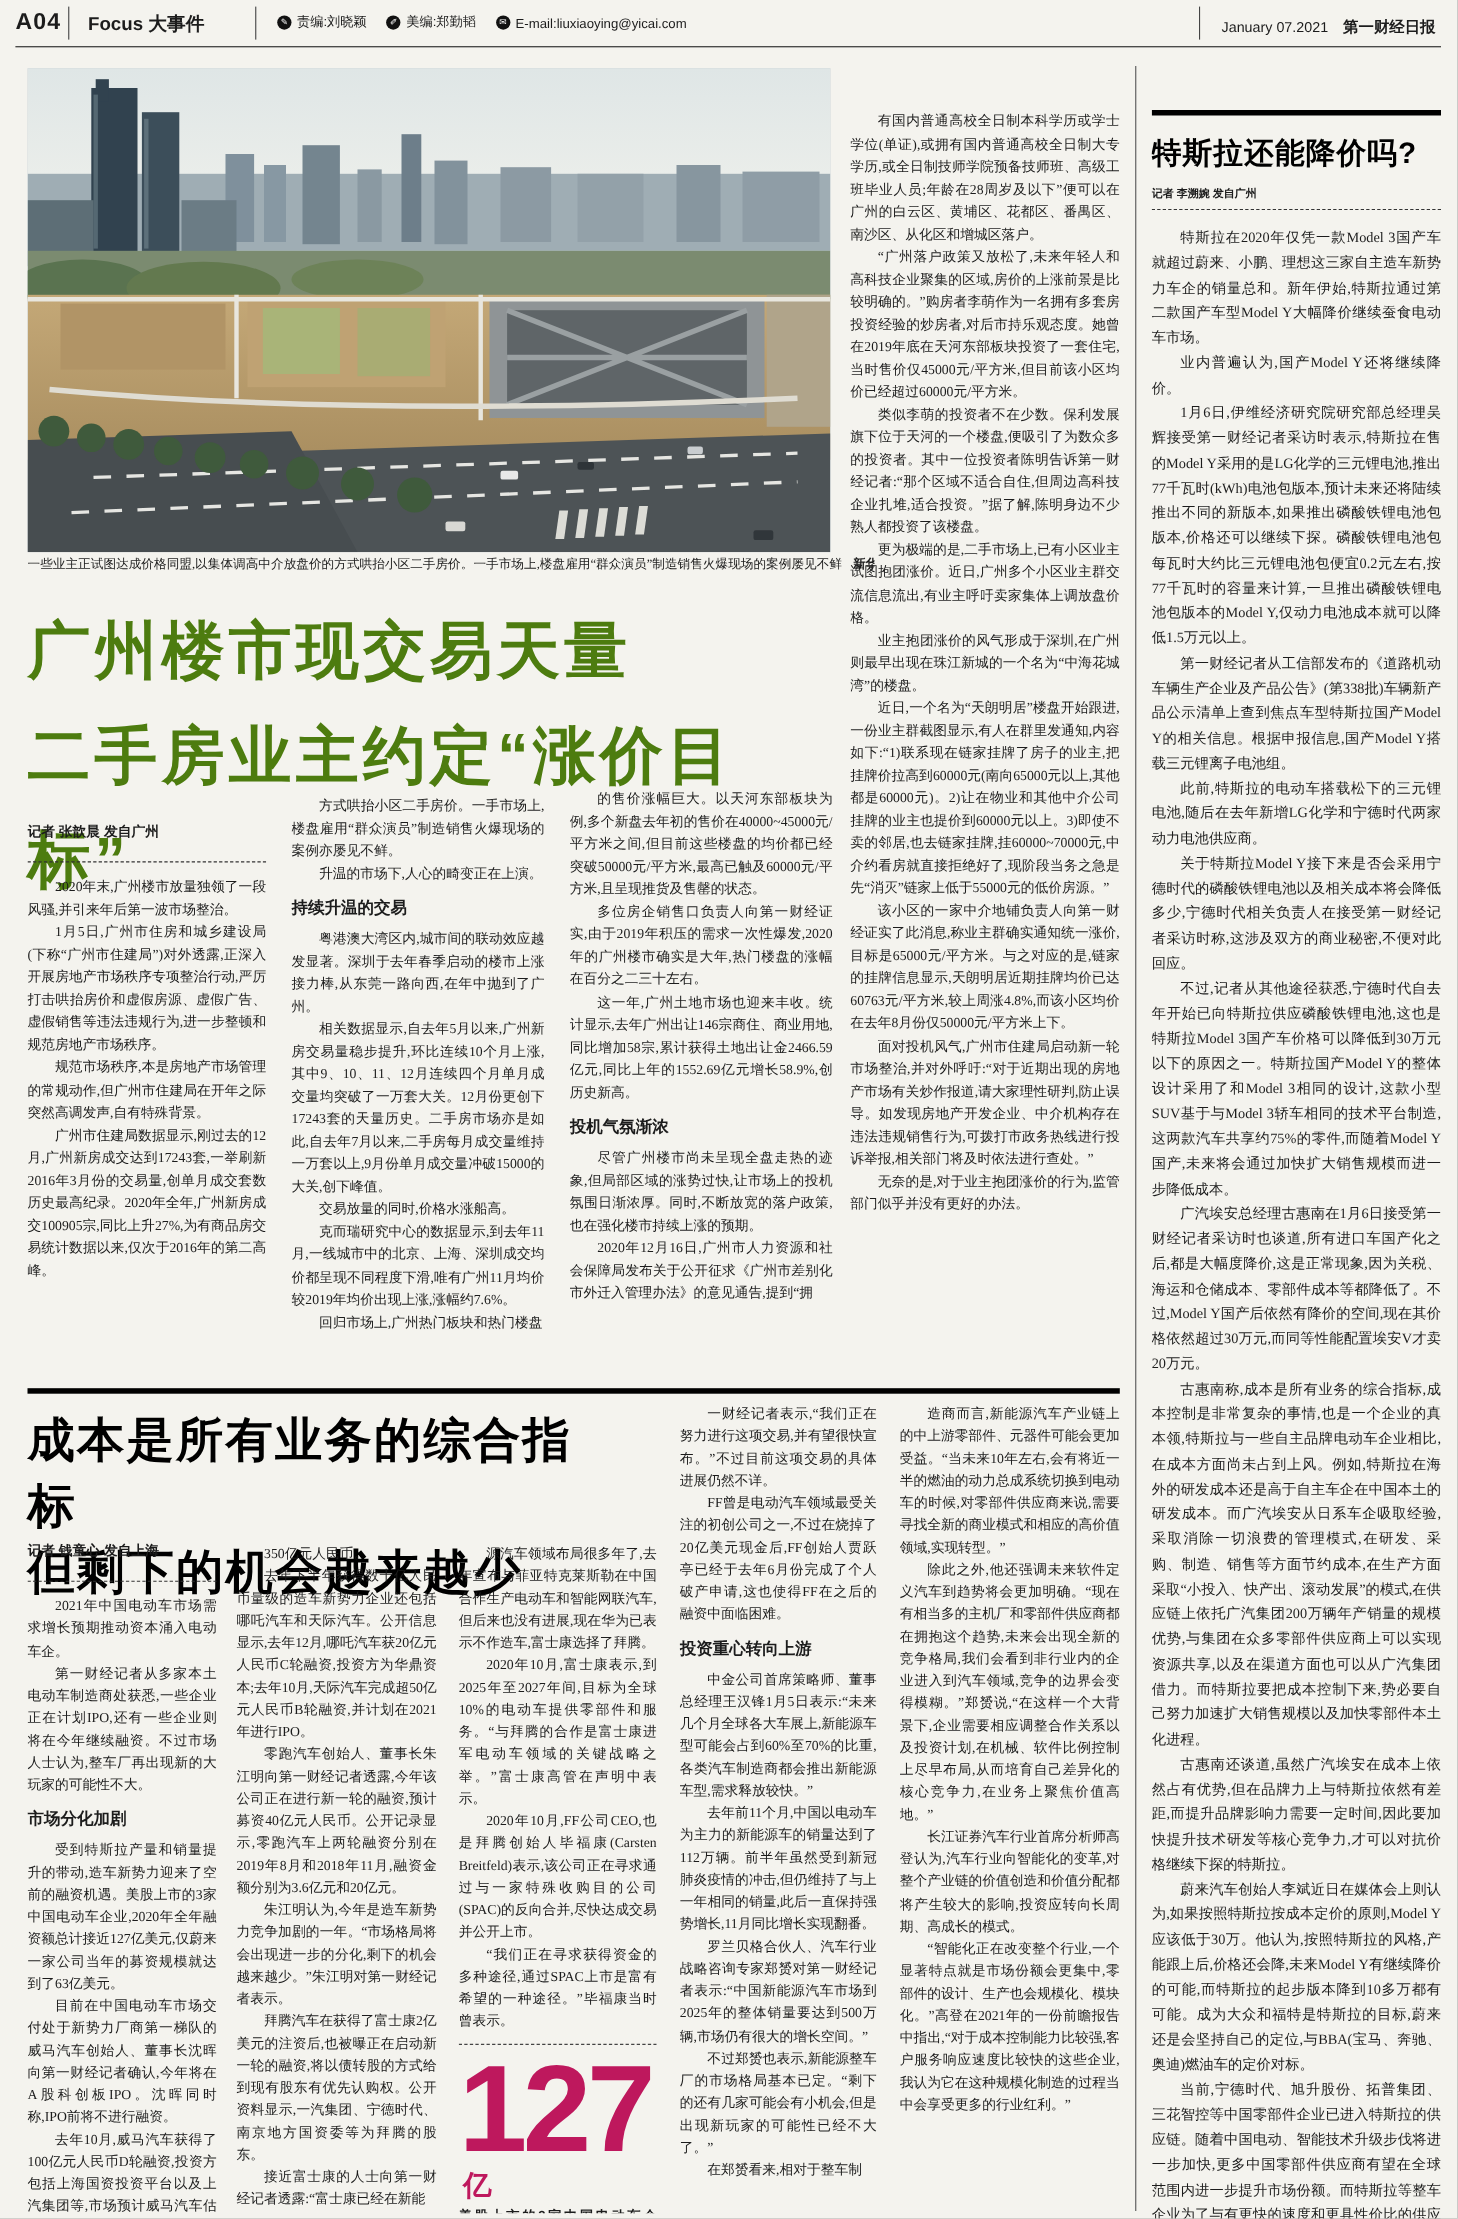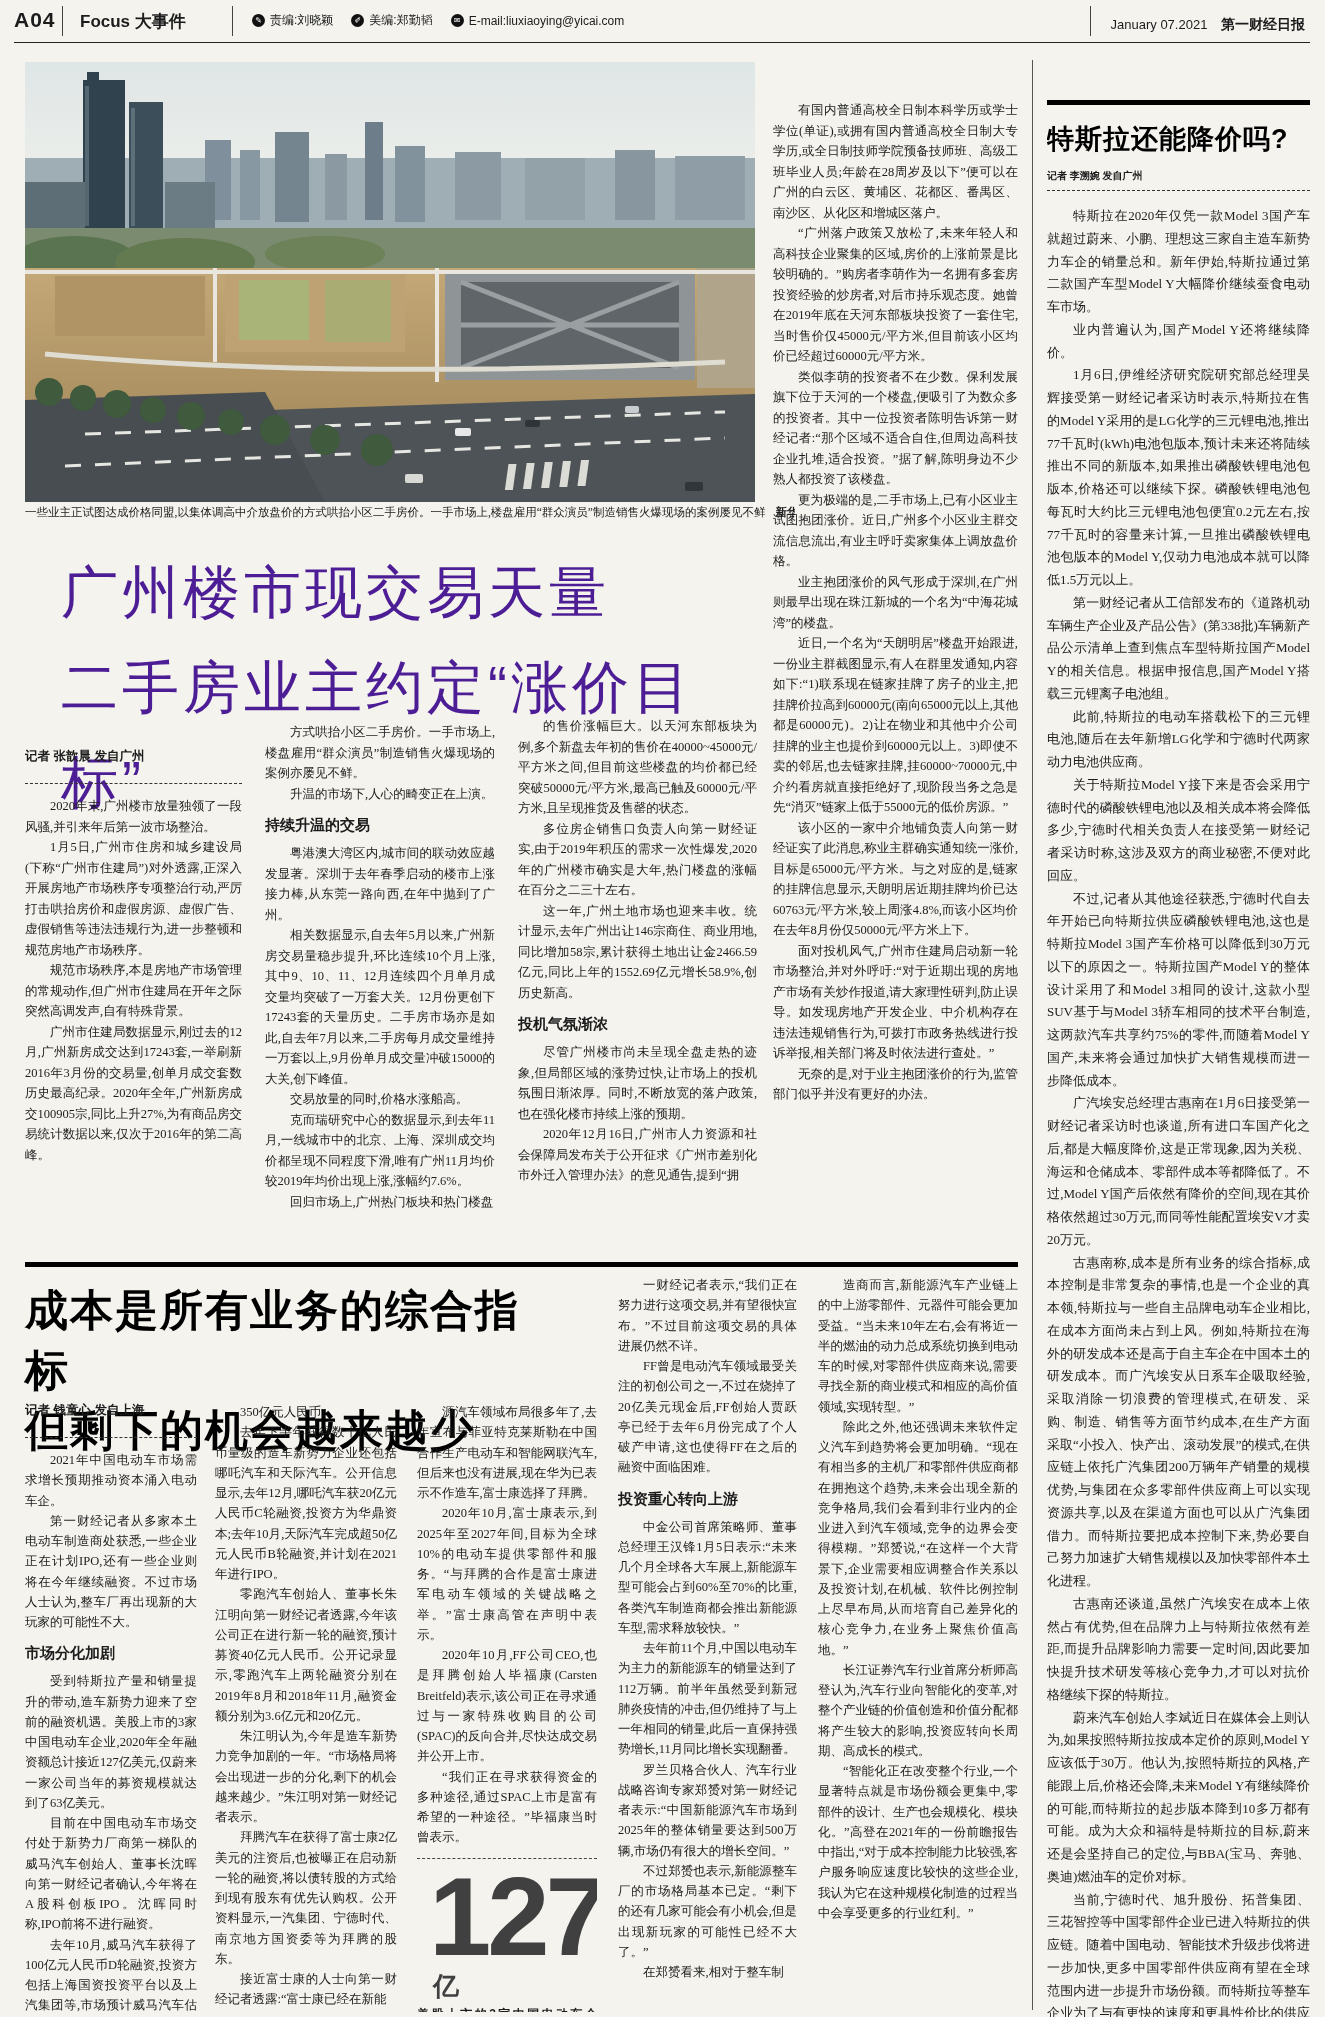--- a/index.html
+++ b/index.html
@@ -24,21 +24,21 @@
   
   .v-rule{position:absolute;left:1032px;top:60px;width:1px;height:1950px;background:#555;}
   
   .photo{position:absolute;left:25px;top:62px;width:730px;height:440px;overflow:hidden;background:#cfd8da;}
   .photo svg{display:block;}
   .photo-caption{position:absolute;left:25px;top:505px;width:770px;height:18px;
                  font-size:11.5px;white-space:nowrap;overflow:hidden;display:flex;justify-content:space-between;}
   .photo-credit{font-weight:bold;margin-left:10px;}
   
   .headline{position:absolute;left:25px;top:545px;width:680px;font-family:"Liberation Sans",sans-serif;
-            font-weight:400;font-size:57px;line-height:95px;letter-spacing:4px;color:#4c1d95;margin-left:36px;}
+            font-weight:700;font-size:57px;line-height:95px;letter-spacing:4px;color:#4d7c0f;}
   .byline{font-family:"Liberation Sans",sans-serif;font-size:12.5px;font-weight:bold;
           padding-bottom:18px;border-bottom:1px dashed #333;margin-bottom:12px;}
   .story-col{position:absolute;overflow:hidden;text-align:justify;}
   .story-col p.para{margin:0;text-indent:2em;font-size:12.5px;line-height:1.64;}
   .subhead{font-family:"Liberation Sans",sans-serif;font-weight:bold;font-size:15px;
            margin:12px 0 8px 0;text-indent:0;}
   #t-col1{left:25px; top:748px;width:217px;height:500px;}
   #t-col2{left:265px;top:722px;width:230px;height:526px;}
   #t-col3{left:518px;top:716px;width:239px;height:532px;}
   #t-col4{left:773px;top:100px;width:245px;height:1150px;}
@@ -47,21 +47,21 @@
   .headline2{position:absolute;left:25px;top:1280px;width:520px;font-family:"Liberation Sans",sans-serif;
              font-weight:900;font-size:43px;line-height:60px;letter-spacing:2px;color:#000;}
   #b-col1{left:25px; top:1402px;width:172px;height:610px;}
   #b-col2{left:215px;top:1402px;width:182px;height:610px;}
   #b-col3{left:417px;top:1402px;width:180px;height:610px;}
   #b-col4{left:618px;top:1275px;width:179px;height:738px;}
   #b-col5{left:818px;top:1275px;width:200px;height:738px;}
   #b-col1 p.para,#b-col2 p.para,#b-col3 p.para,#b-col4 p.para,#b-col5 p.para{font-size:12.5px;line-height:1.62;}
   
   .fig127{margin-top:10px;border-top:1px dashed #444;padding-top:2px;border-bottom:2px solid #111;padding-bottom:10px;}
-  .fig127 .num-row{font-family:"Liberation Sans",sans-serif;font-weight:900;color:#404040;line-height:1;margin-left:12px;}
+  .fig127 .num-row{font-family:"Liberation Sans",sans-serif;font-weight:900;color:#be185d;line-height:1;}
   .fig127 .big-num{font-size:112px;letter-spacing:-4px;}
   .fig127 .unit{font-size:26px;font-weight:900;margin-left:4px;}
   .fig127 .fig-cap{font-family:"Liberation Sans",sans-serif;font-weight:bold;font-size:12px;
                    line-height:1.55;text-align:justify;margin-top:6px;}
   
   .sidebar{position:absolute;left:1047px;top:100px;width:263px;height:1917px;overflow:hidden;}
   .sb-bar{width:100%;height:5px;background:#000;}
   .sb-title{font-family:"Liberation Sans",sans-serif;font-weight:900;font-size:27px;
             letter-spacing:1px;margin:16px 0 12px 0;color:#000;}
   .sb-byline{font-family:"Liberation Sans",sans-serif;font-size:10px;font-weight:bold;

